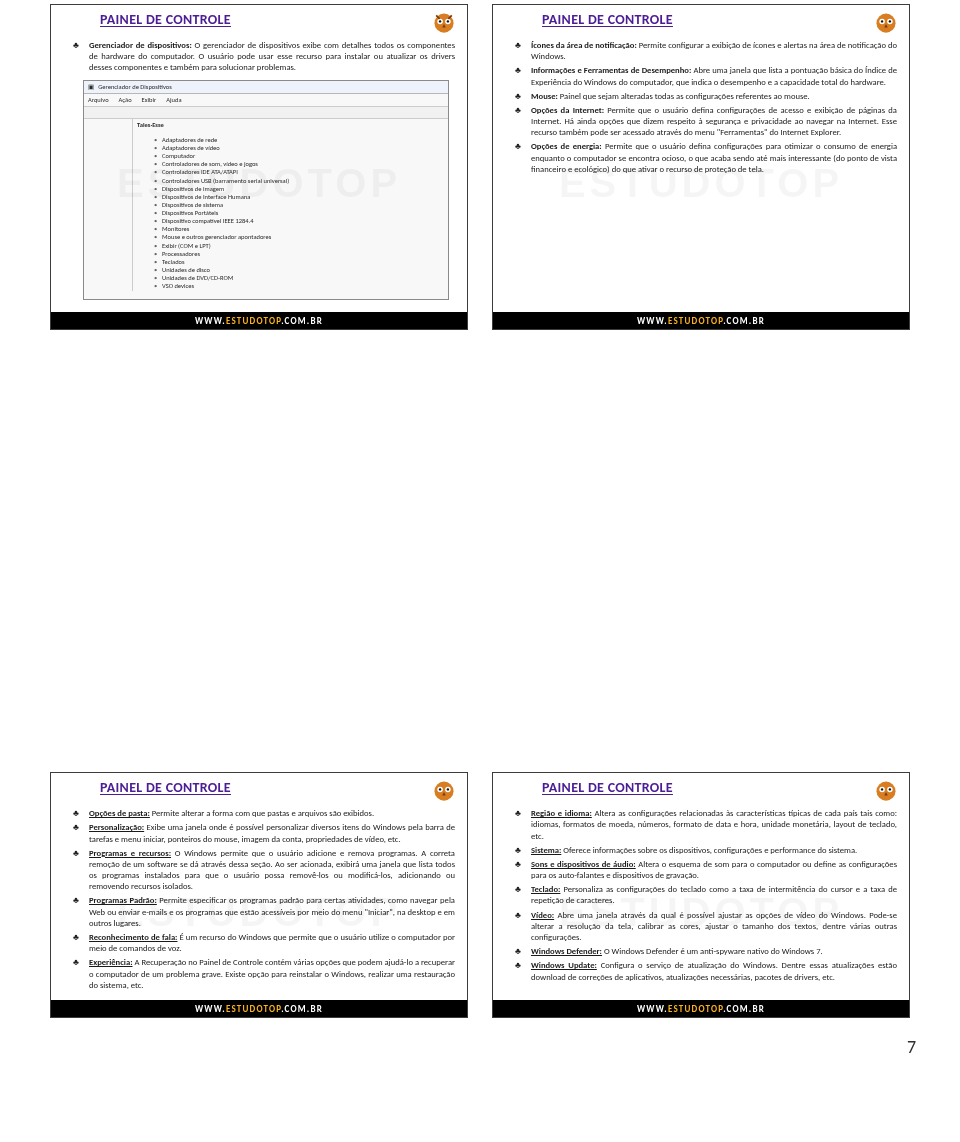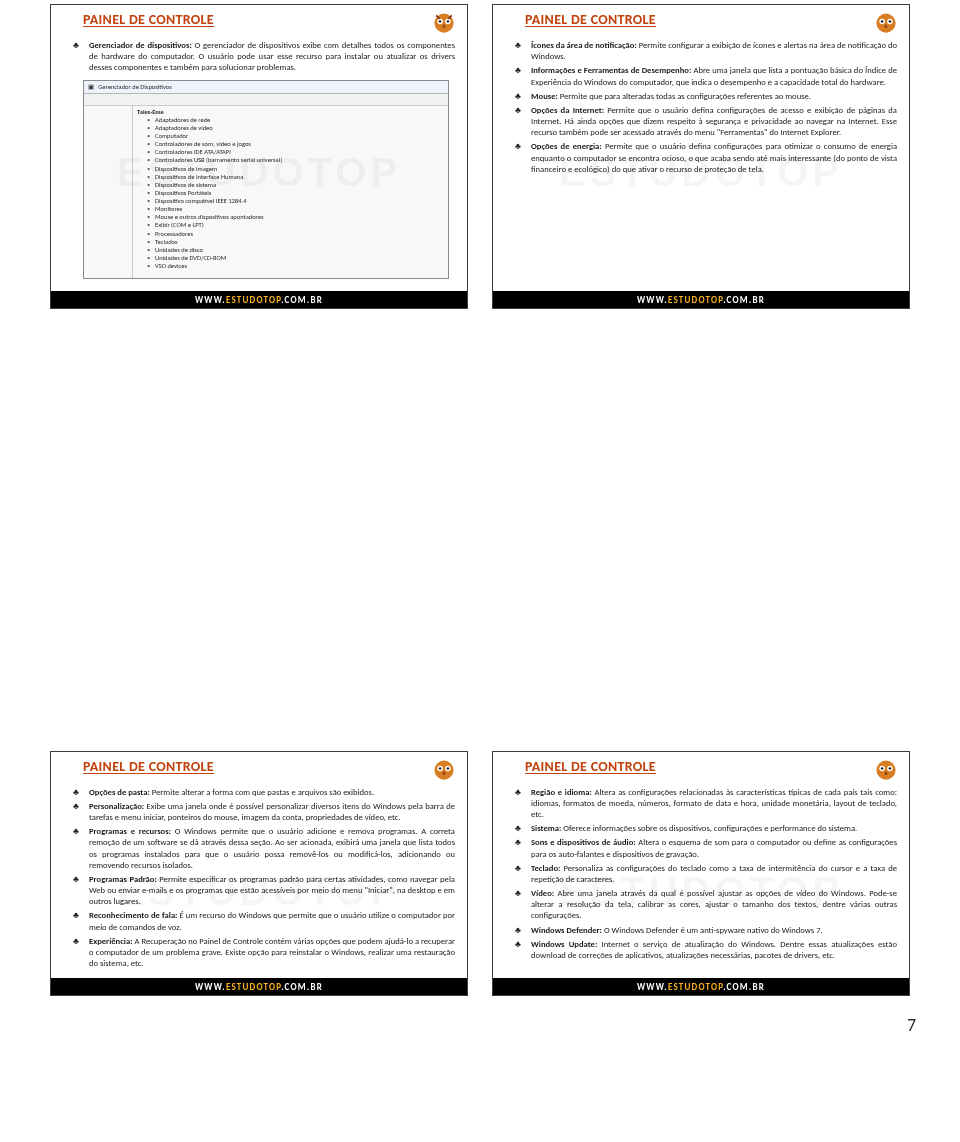--- a/index.html
+++ b/index.html
@@ -28,26 +28,27 @@
     display:flex;
     flex-direction:column;
   }
   .slide-top{
     display:flex;
     align-items:flex-start;
     justify-content:space-between;
     padding:6px 10px 0 32px;
   }
   .slide-title{
-    color:#c2410c;
+    color:#4c1d95;
     font-weight:700;
     font-size:14px;
     letter-spacing:.3px;
     text-decoration:underline;
     text-underline-offset:2px;
+    margin-left:17px;
   }
   .logo{
     width:26px;
     height:24px;
     flex:0 0 26px;
   }
   .slide-body{
     padding:2px 12px 6px 22px;
     font-size:8.6px;
     line-height:1.3;
@@ -64,20 +65,21 @@
     flex:0 0 10px;
     font-size:9px;
     line-height:1.2;
     color:#222;
   }
   .bullet .txt .lead{
     font-weight:700;
   }
   .bullet .txt .lead-u{
     font-weight:700;
+    text-decoration:underline;
   }
   .device-mgr{
     border:1px solid #8a8a8a;
     margin:6px 6px 6px 10px;
     font-size:6.5px;
     line-height:1.25;
     background:#f8f8f8;
     color:#2a2a2a;
   }
   .dm-titlebar{
@@ -109,21 +111,21 @@
   }
   .dm-tree{
     flex:1;
     padding:2px 4px;
   }
   .dm-tree .root{
     font-weight:700;
   }
   .dm-tree ul{
     list-style:none;
-    margin:0;
+    margin:7px;
     padding:0 0 0 10px;
   }
   .dm-tree ul li{
     padding-left:8px;
     position:relative;
   }
   .dm-tree ul li:before{
     content:"•";
     position:absolute;
     left:0;
@@ -191,40 +193,46 @@
       <div class="slide-body">
         <div class="bullet">
           <span class="marker">♣</span>
           <span class="txt"><span class="lead">Gerenciador de dispositivos:</span><span> O gerenciador de dispositivos exibe com detalhes todos os componentes de hardware do computador. O usuário pode usar esse recurso para instalar ou atualizar os drivers desses componentes e também para solucionar problemas.</span></span>
         </div>
 
         <div class="device-mgr">
           <div class="dm-titlebar">
             <span>▣</span>
             <span>Gerenciador de Dispositivos</span>
+          </div>
+          <div class="dm-menubar">
+            <span>Arquivo</span>
+            <span>Ação</span>
+            <span>Exibir</span>
+            <span>Ajuda</span>
           </div>
           <div class="dm-toolbar"></div>
           <div class="dm-body">
             <div class="dm-left"></div>
             <div class="dm-tree">
               <div class="root">Tales·Esse</div>
               <ul>
                 <li>Adaptadores de rede</li>
                 <li>Adaptadores de vídeo</li>
                 <li>Computador</li>
                 <li>Controladores de som, vídeo e jogos</li>
                 <li>Controladores IDE ATA/ATAPI</li>
                 <li>Controladores USB (barramento serial universal)</li>
                 <li>Dispositivos de imagem</li>
                 <li>Dispositivos de Interface Humana</li>
                 <li>Dispositivos de sistema</li>
                 <li>Dispositivos Portáteis</li>
                 <li>Dispositivo compatível IEEE 1284.4</li>
                 <li>Monitores</li>
-                <li>Mouse e outros dispositivos apontadores</li>
+                <li>Mouse e outros gerenciador apontadores</li>
                 <li>Exibir (COM e LPT)</li>
                 <li>Processadores</li>
                 <li>Teclados</li>
                 <li>Unidades de disco</li>
                 <li>Unidades de DVD/CD-ROM</li>
                 <li>VSO devices</li>
               </ul>
             </div>
           </div>
         </div>
@@ -253,21 +261,21 @@
         <div class="bullet">
             <span class="marker">♣</span>
             <span class="txt"><span class="lead">Ícones da área de notificação:</span><span> Permite configurar a exibição de ícones e alertas na área de notificação do Windows.</span></span>
           </div>
         <div class="bullet">
             <span class="marker">♣</span>
             <span class="txt"><span class="lead">Informações e Ferramentas de Desempenho:</span><span> Abre uma janela que lista a pontuação básica do Índice de Experiência do Windows do computador, que indica o desempenho e a capacidade total do hardware.</span></span>
           </div>
         <div class="bullet">
             <span class="marker">♣</span>
-            <span class="txt"><span class="lead">Mouse:</span><span> Permite que para alteradas todas as configurações referentes ao mouse.</span></span>
+            <span class="txt"><span class="lead">Mouse:</span><span> Painel que sejam alteradas todas as configurações referentes ao mouse.</span></span>
           </div>
         <div class="bullet">
             <span class="marker">♣</span>
             <span class="txt"><span class="lead">Opções da Internet:</span><span> Permite que o usuário defina configurações de acesso e exibição de páginas da Internet. Há ainda opções que dizem respeito à segurança e privacidade ao navegar na Internet. Esse recurso também pode ser acessado através do menu "Ferramentas" do Internet Explorer.</span></span>
           </div>
         <div class="bullet">
             <span class="marker">♣</span>
             <span class="txt"><span class="lead">Opções de energia:</span><span> Permite que o usuário defina configurações para otimizar o consumo de energia enquanto o computador se encontra ocioso, o que acaba sendo até mais interessante (do ponto de vista financeiro e ecológico) do que ativar o recurso de proteção de tela.</span></span>
           </div>
       </div>
@@ -363,21 +371,21 @@
         <div class="bullet">
             <span class="marker">♣</span>
             <span class="txt"><span class="lead-u">Vídeo:</span><span> Abre uma janela através da qual é possível ajustar as opções de vídeo do Windows. Pode-se alterar a resolução da tela, calibrar as cores, ajustar o tamanho dos textos, dentre várias outras configurações.</span></span>
           </div>
         <div class="bullet">
             <span class="marker">♣</span>
             <span class="txt"><span class="lead-u">Windows Defender:</span><span> O Windows Defender é um anti-spyware nativo do Windows 7.</span></span>
           </div>
         <div class="bullet">
             <span class="marker">♣</span>
-            <span class="txt"><span class="lead-u">Windows Update:</span><span> Internet o serviço de atualização do Windows. Dentre essas atualizações estão download de correções de aplicativos, atualizações necessárias, pacotes de drivers, etc.</span></span>
+            <span class="txt"><span class="lead-u">Windows Update:</span><span> Configura o serviço de atualização do Windows. Dentre essas atualizações estão download de correções de aplicativos, atualizações necessárias, pacotes de drivers, etc.</span></span>
           </div>
       </div>
       <div class="slide-footer">
         <span class="www">WWW.</span><span class="mid">ESTUDOTOP</span><span class="com">.COM.BR</span>
       </div>
     </div>
 
   </div>
 
   <div class="page-num">7</div>

